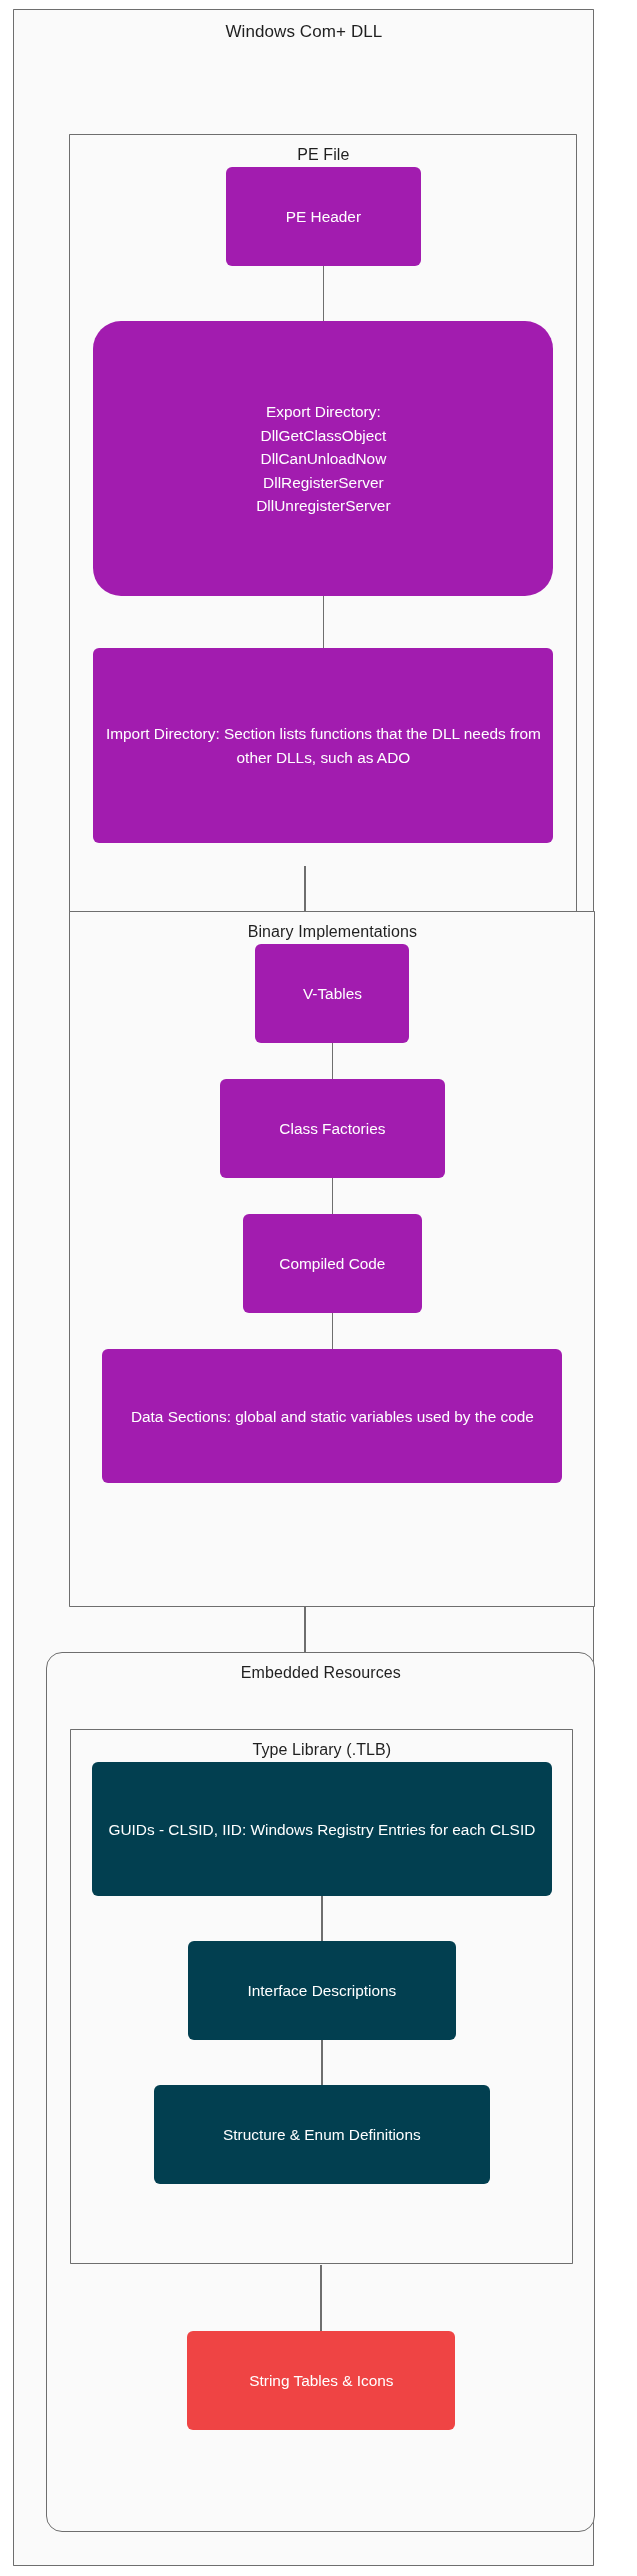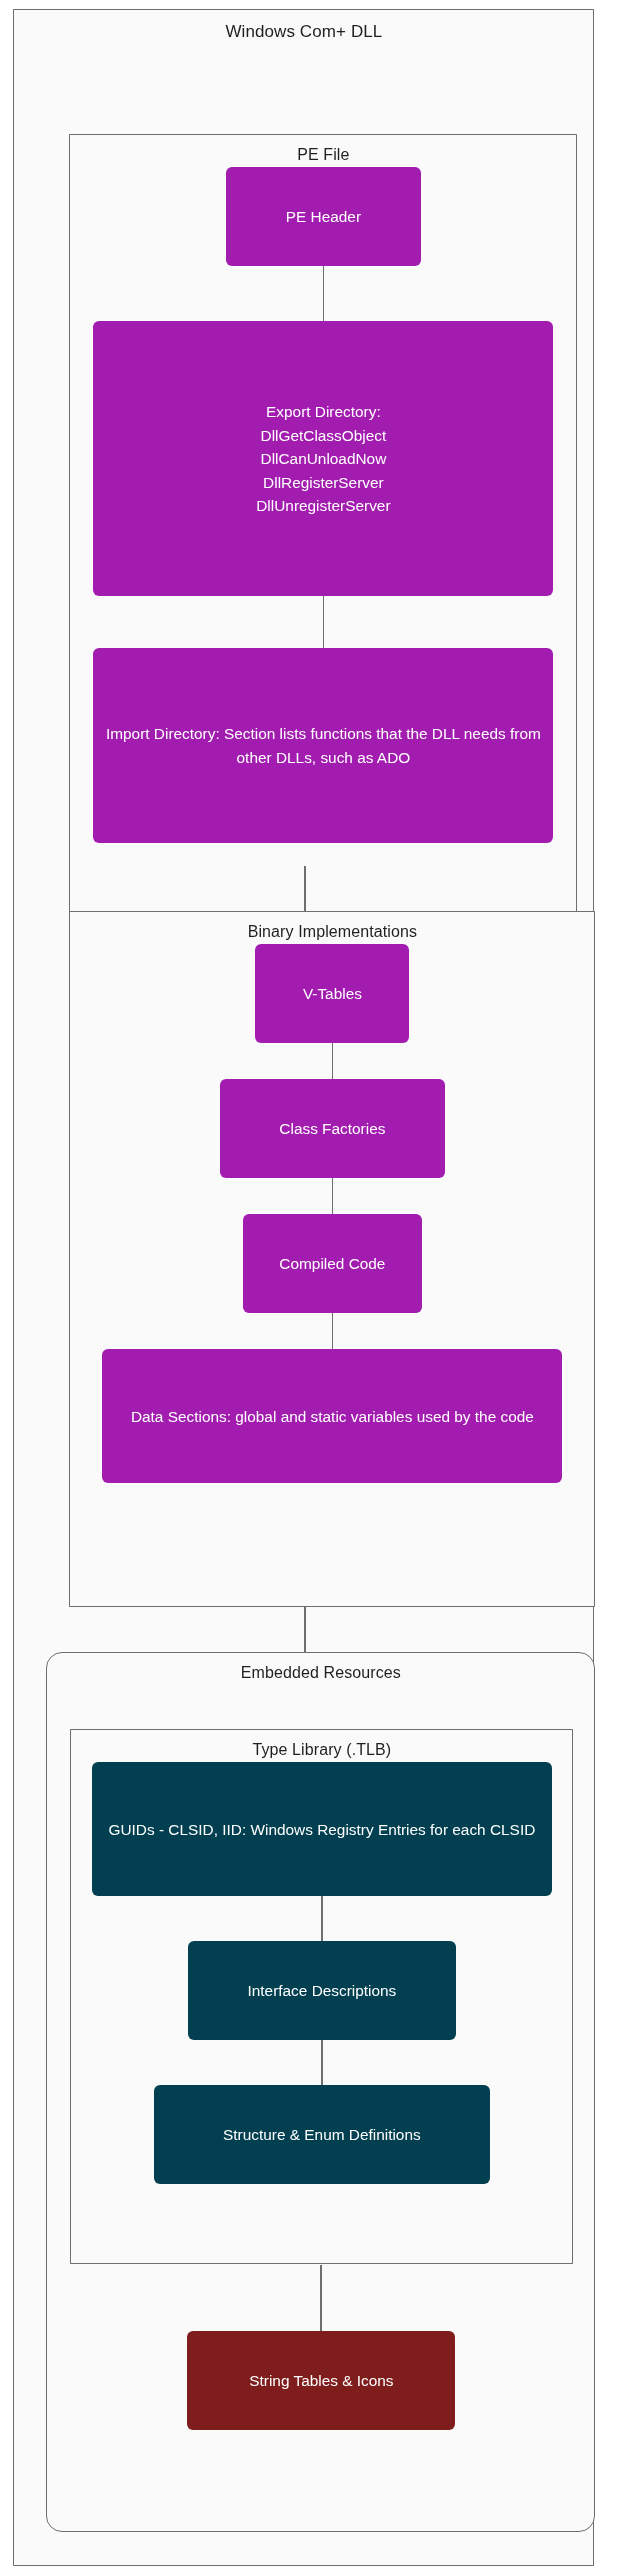--- a/index.html
+++ b/index.html
@@ -60,41 +60,41 @@
     justify-content: center;
     text-align: center;
     font-size: 15.4px;
     line-height: 1.52;
     padding: 0 10.7px;
     z-index: 2;
     white-space: pre-line;
   }
   .node.pink  { background: #a21caf; }
   .node.teal  { background: #023f50; }
-  .node.amber { background: #7f1d1d; }
+  .node.amber { background: #ef4444; }
 
   
   .edge {
     width: 1.3px;
     background: #6e6e6e;
     z-index: 1;
     flex: none;
   }
 
   
   #pe-file {
     position: absolute;
     left: 55px;
     top: 76px;
     width: 508px;
     height: 780px;
     margin-top: 48px;
   }
   #pe-header       { width: 195px; height: 99px; }
-  #export-dir      { width: 460px; height: 275px; }
+  #export-dir      { width: 460px; height: 275px; border-radius: 28px; }
   #import-dir      { width: 460px; height: 195px; }
 
   
   #binary-impl {
     position: absolute;
     left: 55px;
     top: 901px;
     width: 526px;
     height: 696px;
   }

